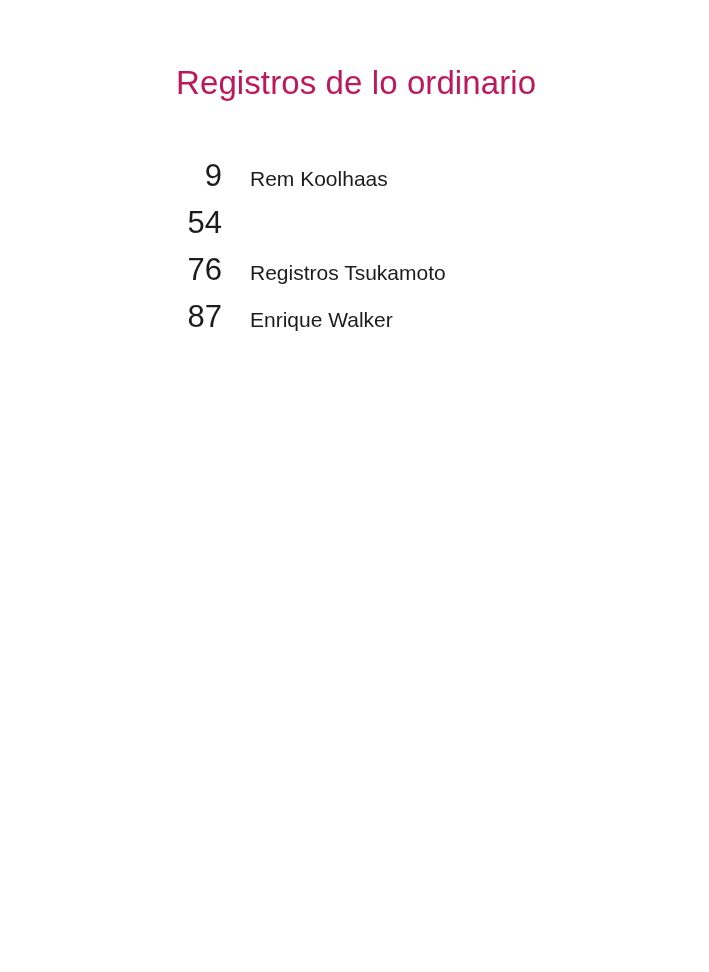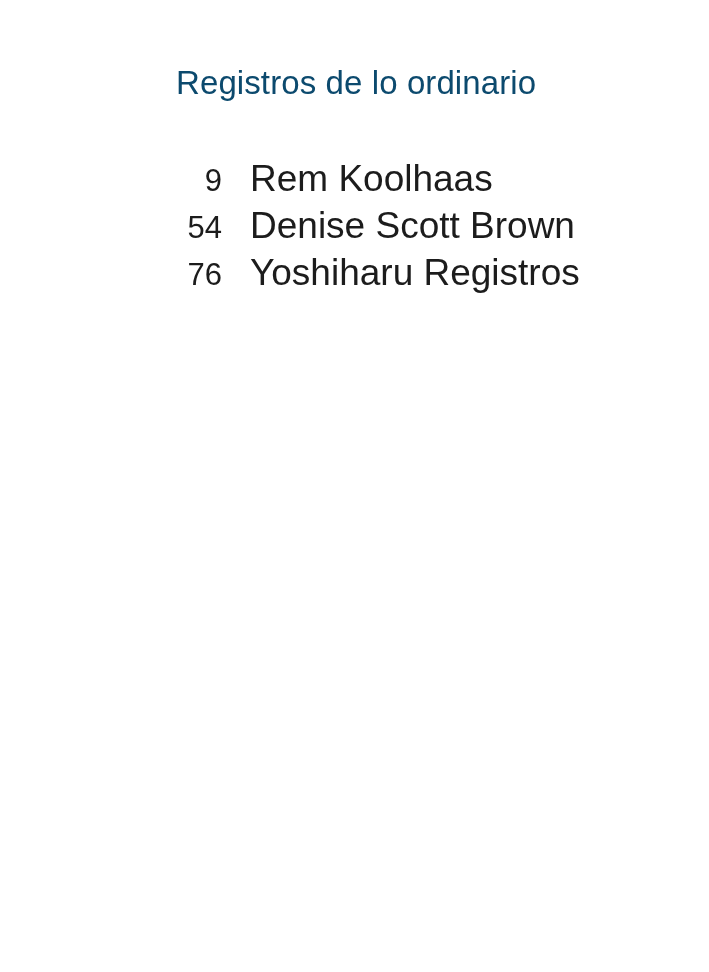--- a/index.html
+++ b/index.html
@@ -23,21 +23,21 @@
     height: 972px;
     background: #ffffff;
   }
   .title {
     position: absolute;
     left: 176px;
     top: 64px;
     font-size: 33px;
     font-weight: 400;
     letter-spacing: 0.1px;
-    color: #0c4a6e;
+    color: #be185d;
     white-space: nowrap;
   }
   .toc {
     position: absolute;
     left: 176px;
     top: 158px;
     width: 470px;
   }
   .toc-row {
     display: flex;
@@ -47,21 +47,21 @@
   .toc-page {
     width: 46px;
     text-align: right;
     font-size: 31px;
     font-weight: 400;
     color: #1c1c1c;
     flex: 0 0 46px;
   }
   .toc-name {
     margin-left: 28px;
-    font-size: 37px;
+    font-size: 21px;
     font-weight: 400;
     color: #1c1c1c;
     white-space: nowrap;
   }
 </style>
 </head>
 <body>
 
 <div class="page">
 
@@ -69,23 +69,26 @@
 
   <div class="toc">
 
     <div class="toc-row">
       <span class="toc-page">9</span>
       <span class="toc-name">Rem Koolhaas</span>
     </div>
 
     <div class="toc-row">
       <span class="toc-page">54</span>
-      <span class="toc-name">Denise Scott Brown</span>
     </div>
 
     <div class="toc-row">
       <span class="toc-page">76</span>
-      <span class="toc-name">Yoshiharu Registros</span>
+      <span class="toc-name">Registros Tsukamoto</span>
     </div>
 
+    <div class="toc-row">
+      <span class="toc-page">87</span>
+      <span class="toc-name">Enrique Walker</span>
+    </div>
 
   </div>
 </div>
 
 </body></html>

